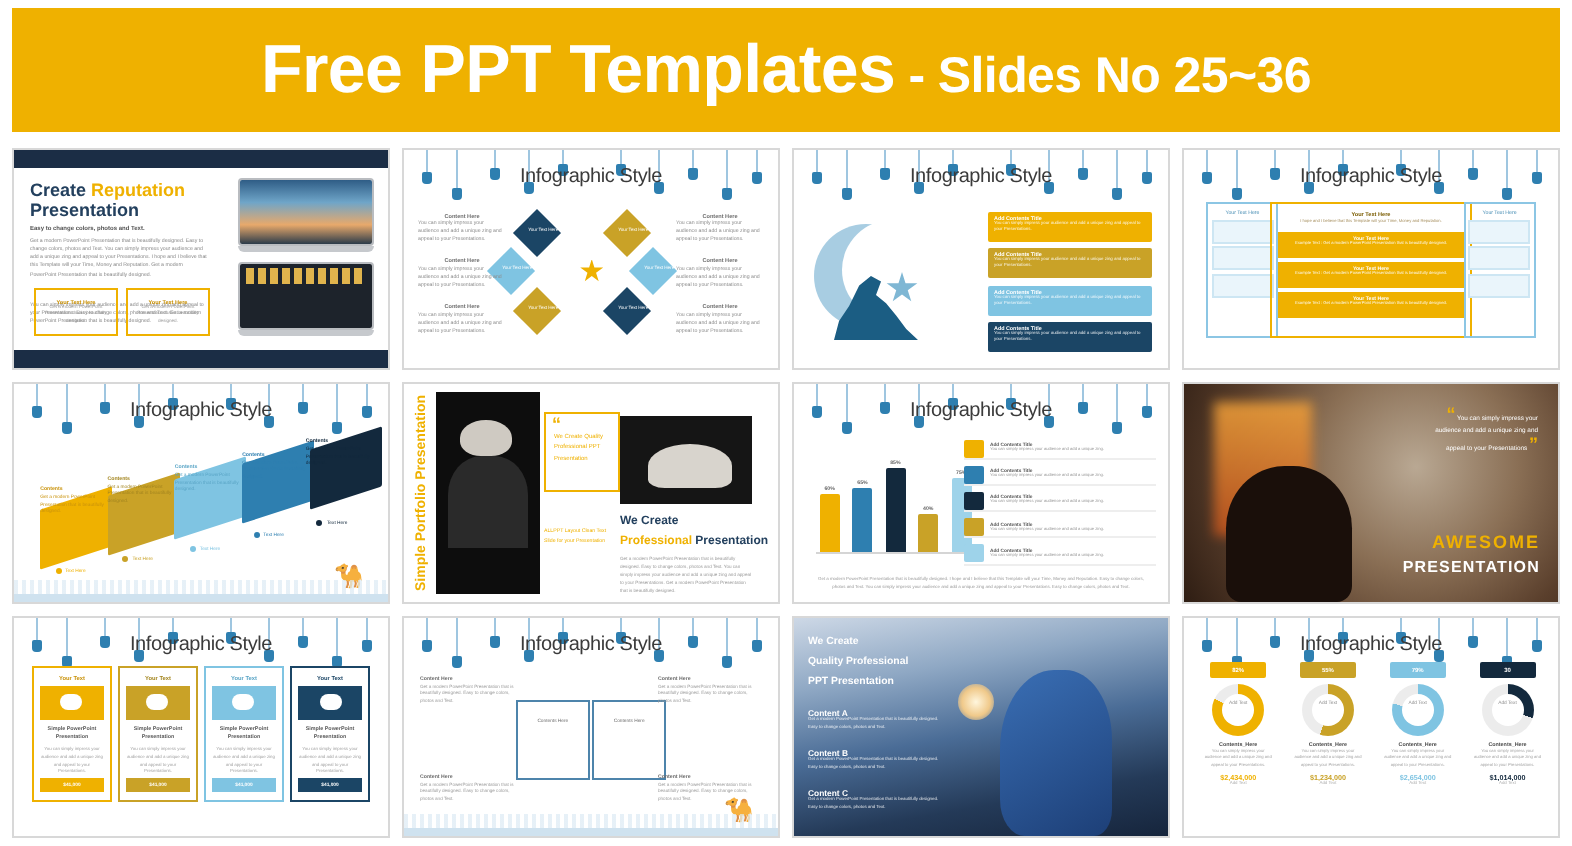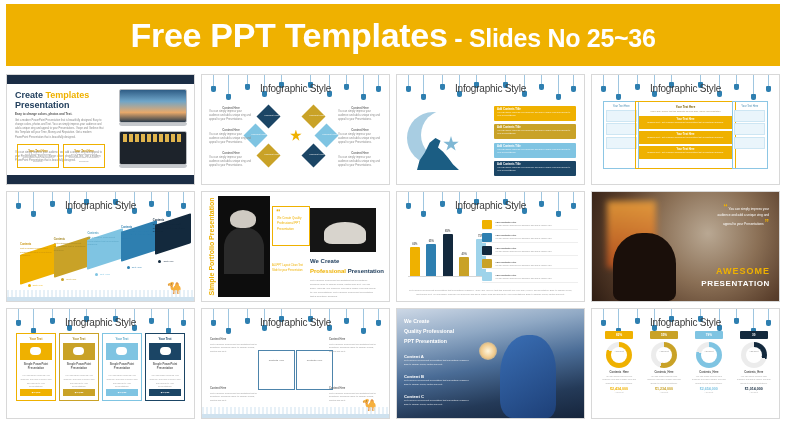--- a/index.html
+++ b/index.html
@@ -214,21 +214,21 @@
     </div>
   </div>
 
   <div class="grid">
 
     <div class="slide">
       <div class="sl-inner">
         <div class="s1-bar top"></div>
         <div class="s1-bar bot"></div>
         <div class="s1-title">
-          <span>Create </span><span class="accent">Templates</span>
+          <span>Create </span><span class="accent">Reputation</span>
         </div>
         <div class="s1-title2">Presentation</div>
         <div class="s1-sub">Easy to change colors, photos and Text.</div>
         <div class="s1-para" style="top:44px;">Get a modern PowerPoint Presentation that is beautifully designed. Easy to change colors, photos and Text. You can simply impress your audience and add a unique zing and appeal to your Presentations. I hope and I believe that this Template will your Time, Money and Reputation. Get a modern PowerPoint Presentation that is beautifully designed.</div>
         <div class="s1-para" style="top:76px;">You can simply impress your audience and add a unique zing and appeal to your Presentations. Easy to change colors, photos and Text. Get a modern PowerPoint Presentation that is beautifully designed.</div>
         <div class="s1-box" style="left:10px; bottom:16px;">
           <b>Your Text Here</b>
           <span>Get a modern PowerPoint Presentation that is beautifully designed.</span>
         </div>
         <div class="s1-box" style="left:56px; bottom:16px;">

